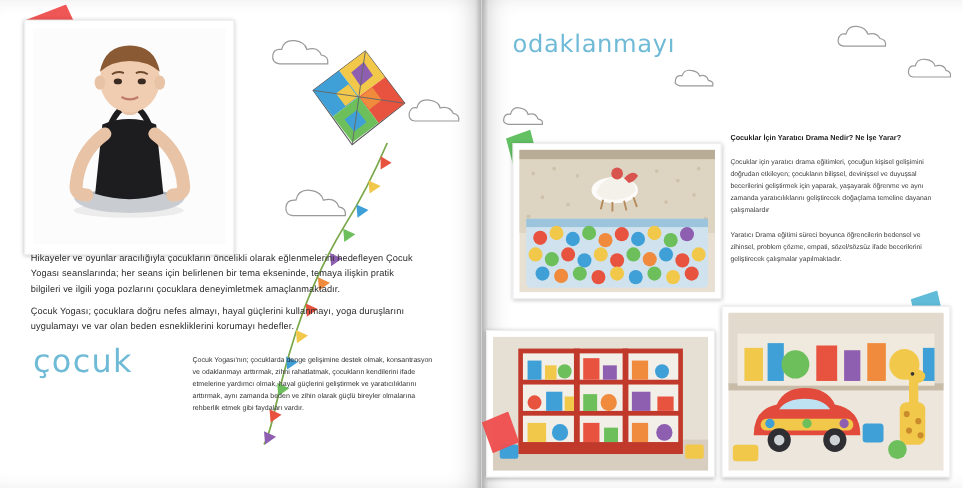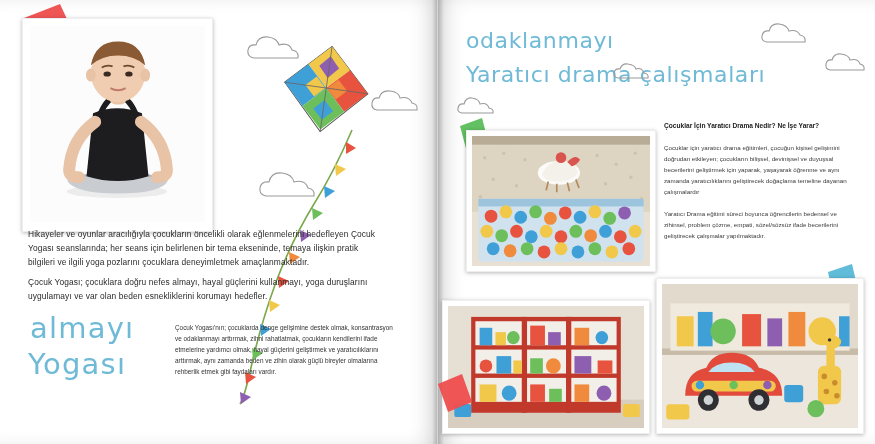--- a/index.html
+++ b/index.html
@@ -191,27 +191,25 @@
       <polygon points="64,198 75,203 65,210" fill="#3fa0d8"></polygon>
       <polygon points="56,222 67,227 57,234" fill="#6cbf5b"></polygon>
       <polygon points="49,246 60,251 50,258" fill="#e8533f"></polygon>
       <polygon points="44,266 55,271 45,278" fill="#8e5fb0"></polygon>
     </g>
   </svg>
 
   <div class="para para1">Hikayeler ve oyunlar aracılığıyla çocukların öncelikli olarak eğlenmelerini hedefleyen Çocuk Yogası seanslarında; her seans için belirlenen bir tema ekseninde, temaya ilişkin pratik bilgileri ve ilgili yoga pozlarını çocuklara deneyimletmek amaçlanmaktadır.</div>
   <div class="para para2">Çocuk Yogası; çocuklara doğru nefes almayı, hayal güçlerini kullanmayı, yoga duruşlarını uygulamayı ve var olan beden esnekliklerini korumayı hedefler.</div>
 
-  <div class="title-cocuk">almayı</div>
-  <div class="title-yogasi">Yogası</div>
+  <div class="title-cocuk">çocuk</div>
 
   <div class="sidecol">Çocuk Yogası'nın; çocuklarda denge gelişimine destek olmak, konsantrasyon ve odaklanmayı arttırmak, zihni rahatlatmak, çocukların kendilerini ifade etmelerine yardımcı olmak, hayal güçlerini geliştirmek ve yaratıcılıklarını arttırmak, aynı zamanda beden ve zihin olarak güçlü bireyler olmalarına rehberlik etmek gibi faydaları vardır.</div>
 
   <div class="head1">odaklanmayı</div>
-  <div class="head2">Yaratıcı drama çalışmaları</div>
 
   <svg class="cloud" style="left:760px;top:22px;width:52px;height:26px;" viewBox="0 0 52 26">
     <path d="M7 20 q-6 -1 -5 -6 q1 -6 7 -5 q2 -8 10 -7 q8 1 10 7 q8 -2 11 4 q6 1 5 7 z" fill="none" stroke="#9a9a9a" stroke-width="1.1"></path>
   </svg>
   <svg class="cloud" style="left:824px;top:52px;width:46px;height:24px;" viewBox="0 0 46 24">
     <path d="M6 18 q-5 -1 -4 -6 q1 -5 6 -4 q2 -7 9 -6 q8 1 9 6 q8 -2 10 4 q5 1 4 6 z" fill="none" stroke="#9a9a9a" stroke-width="1.1"></path>
   </svg>
   <svg class="cloud" style="left:456px;top:96px;width:42px;height:22px;" viewBox="0 0 42 22">
     <path d="M6 17 q-5 -1 -4 -5 q1 -5 6 -4 q2 -7 8 -6 q7 1 8 6 q7 -2 9 4 q5 1 4 5 z" fill="none" stroke="#9a9a9a" stroke-width="1.1"></path>
   </svg>

